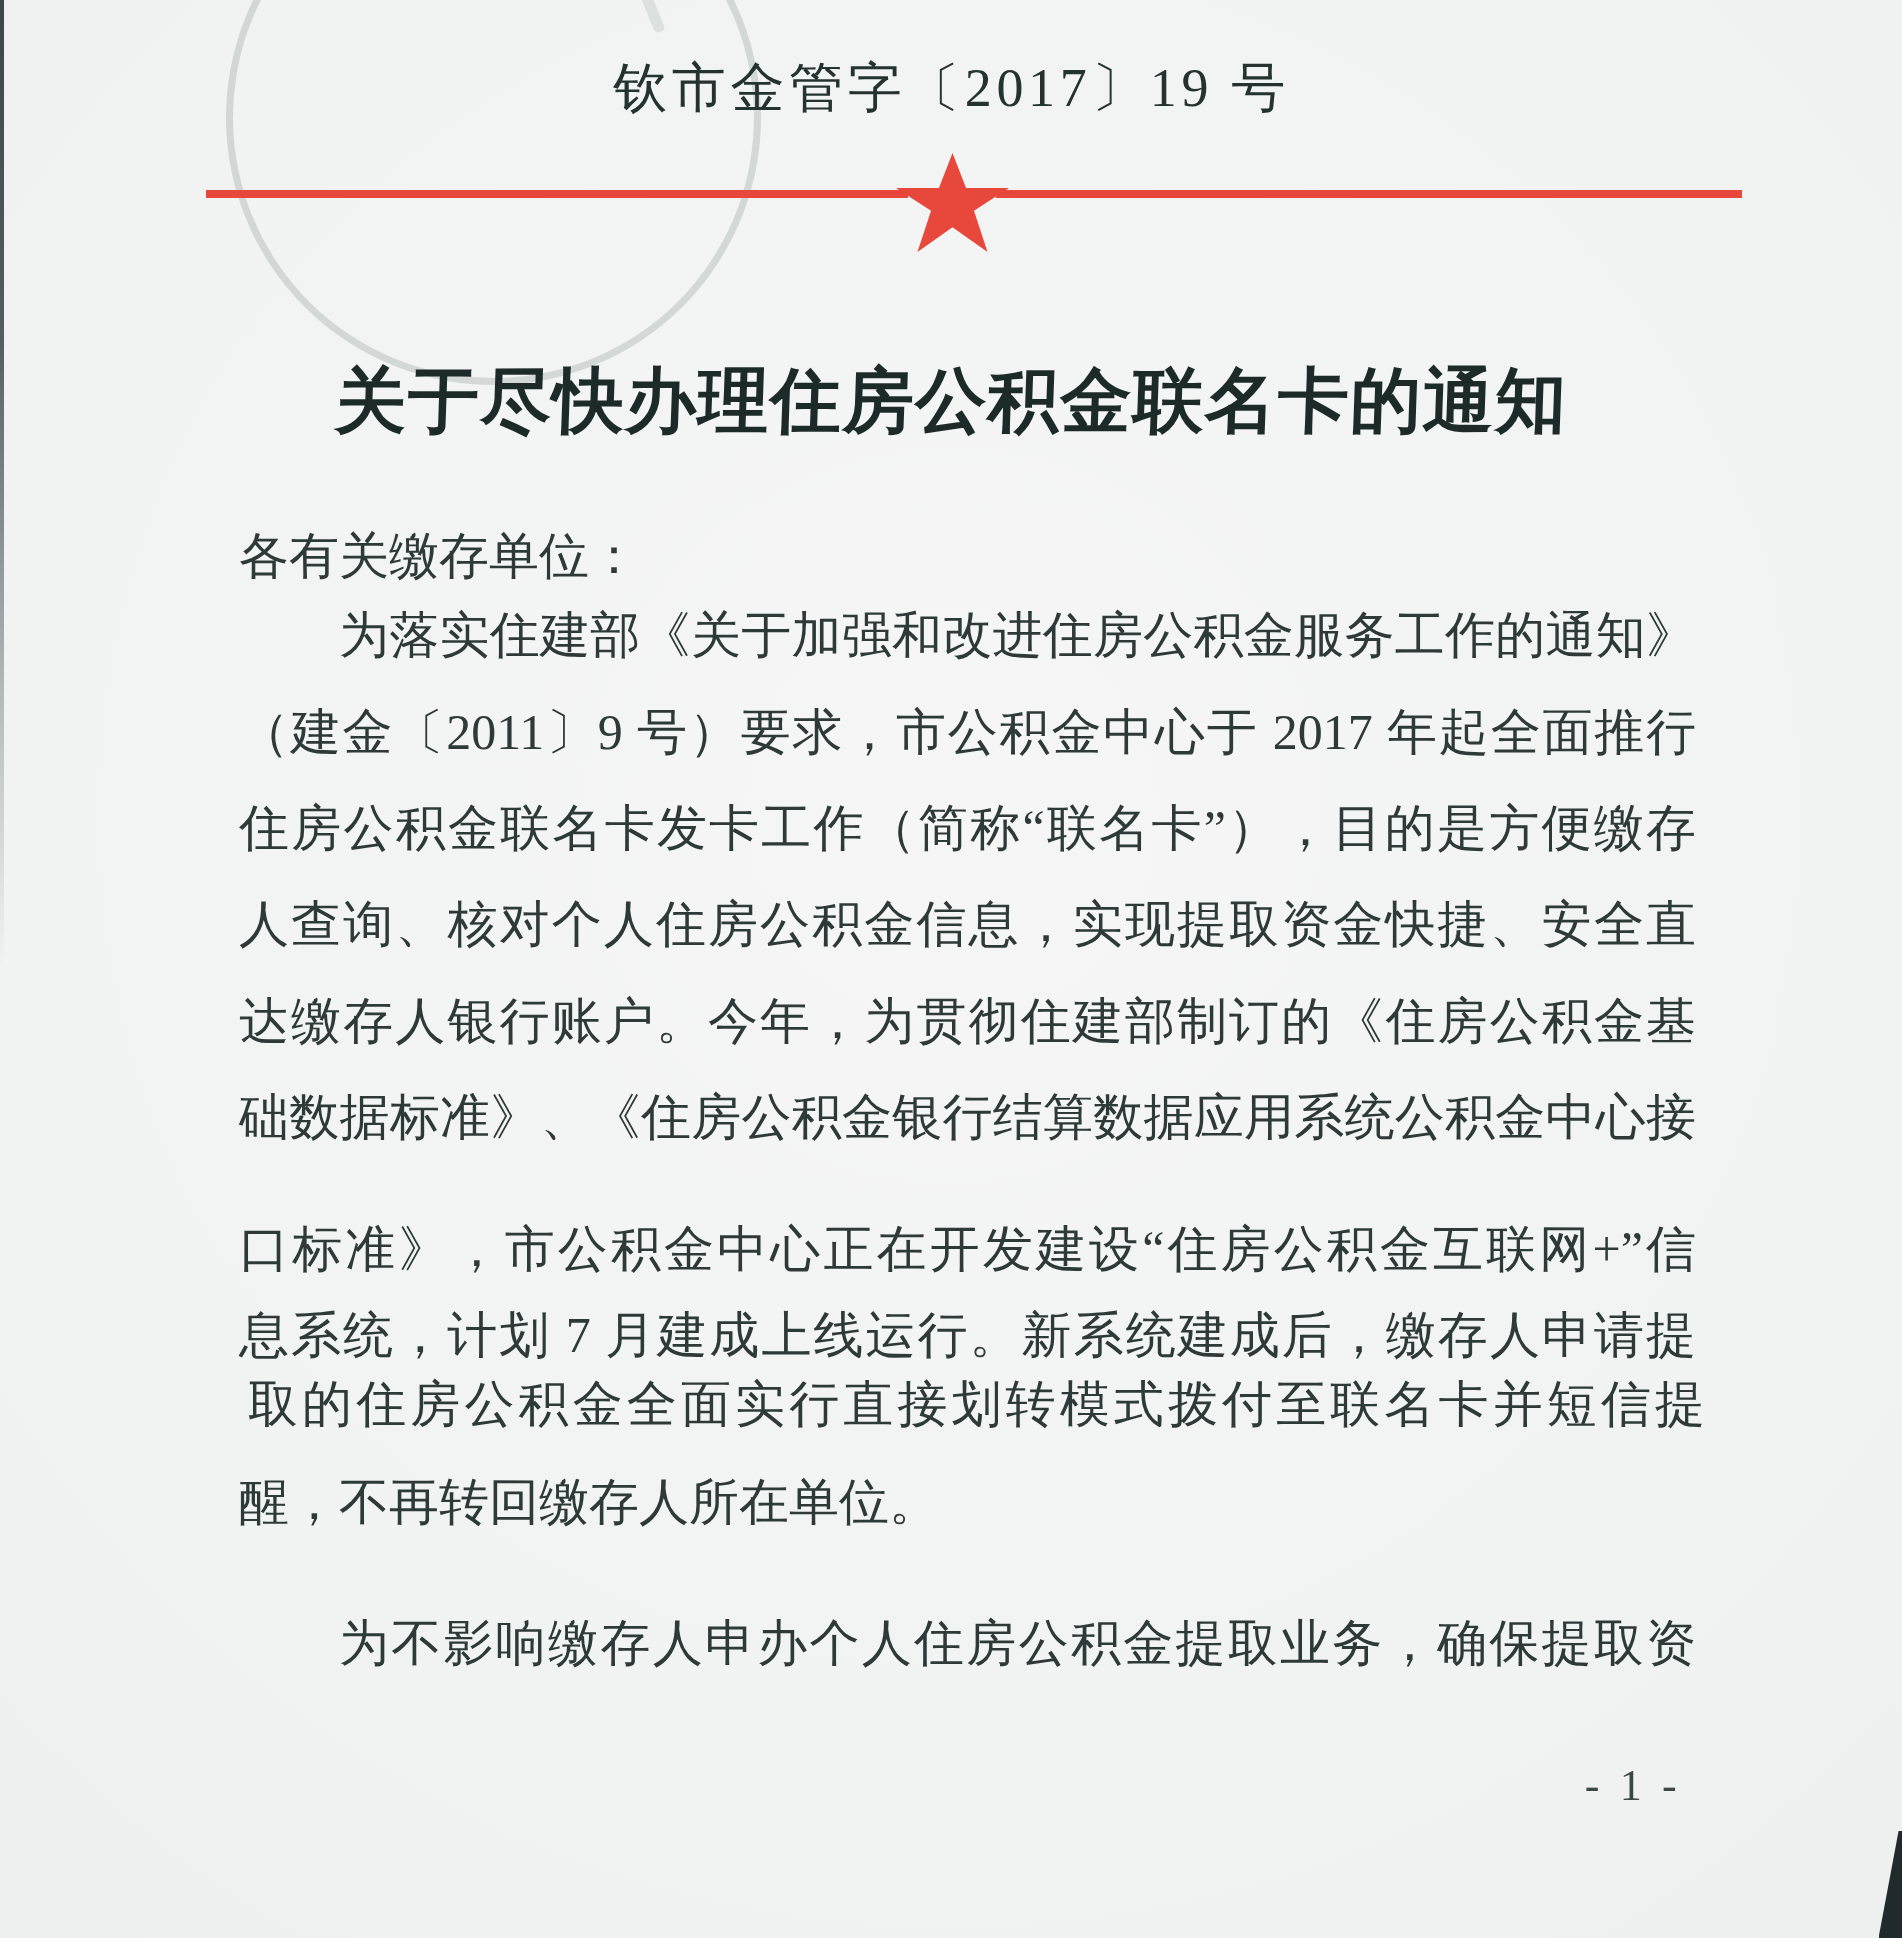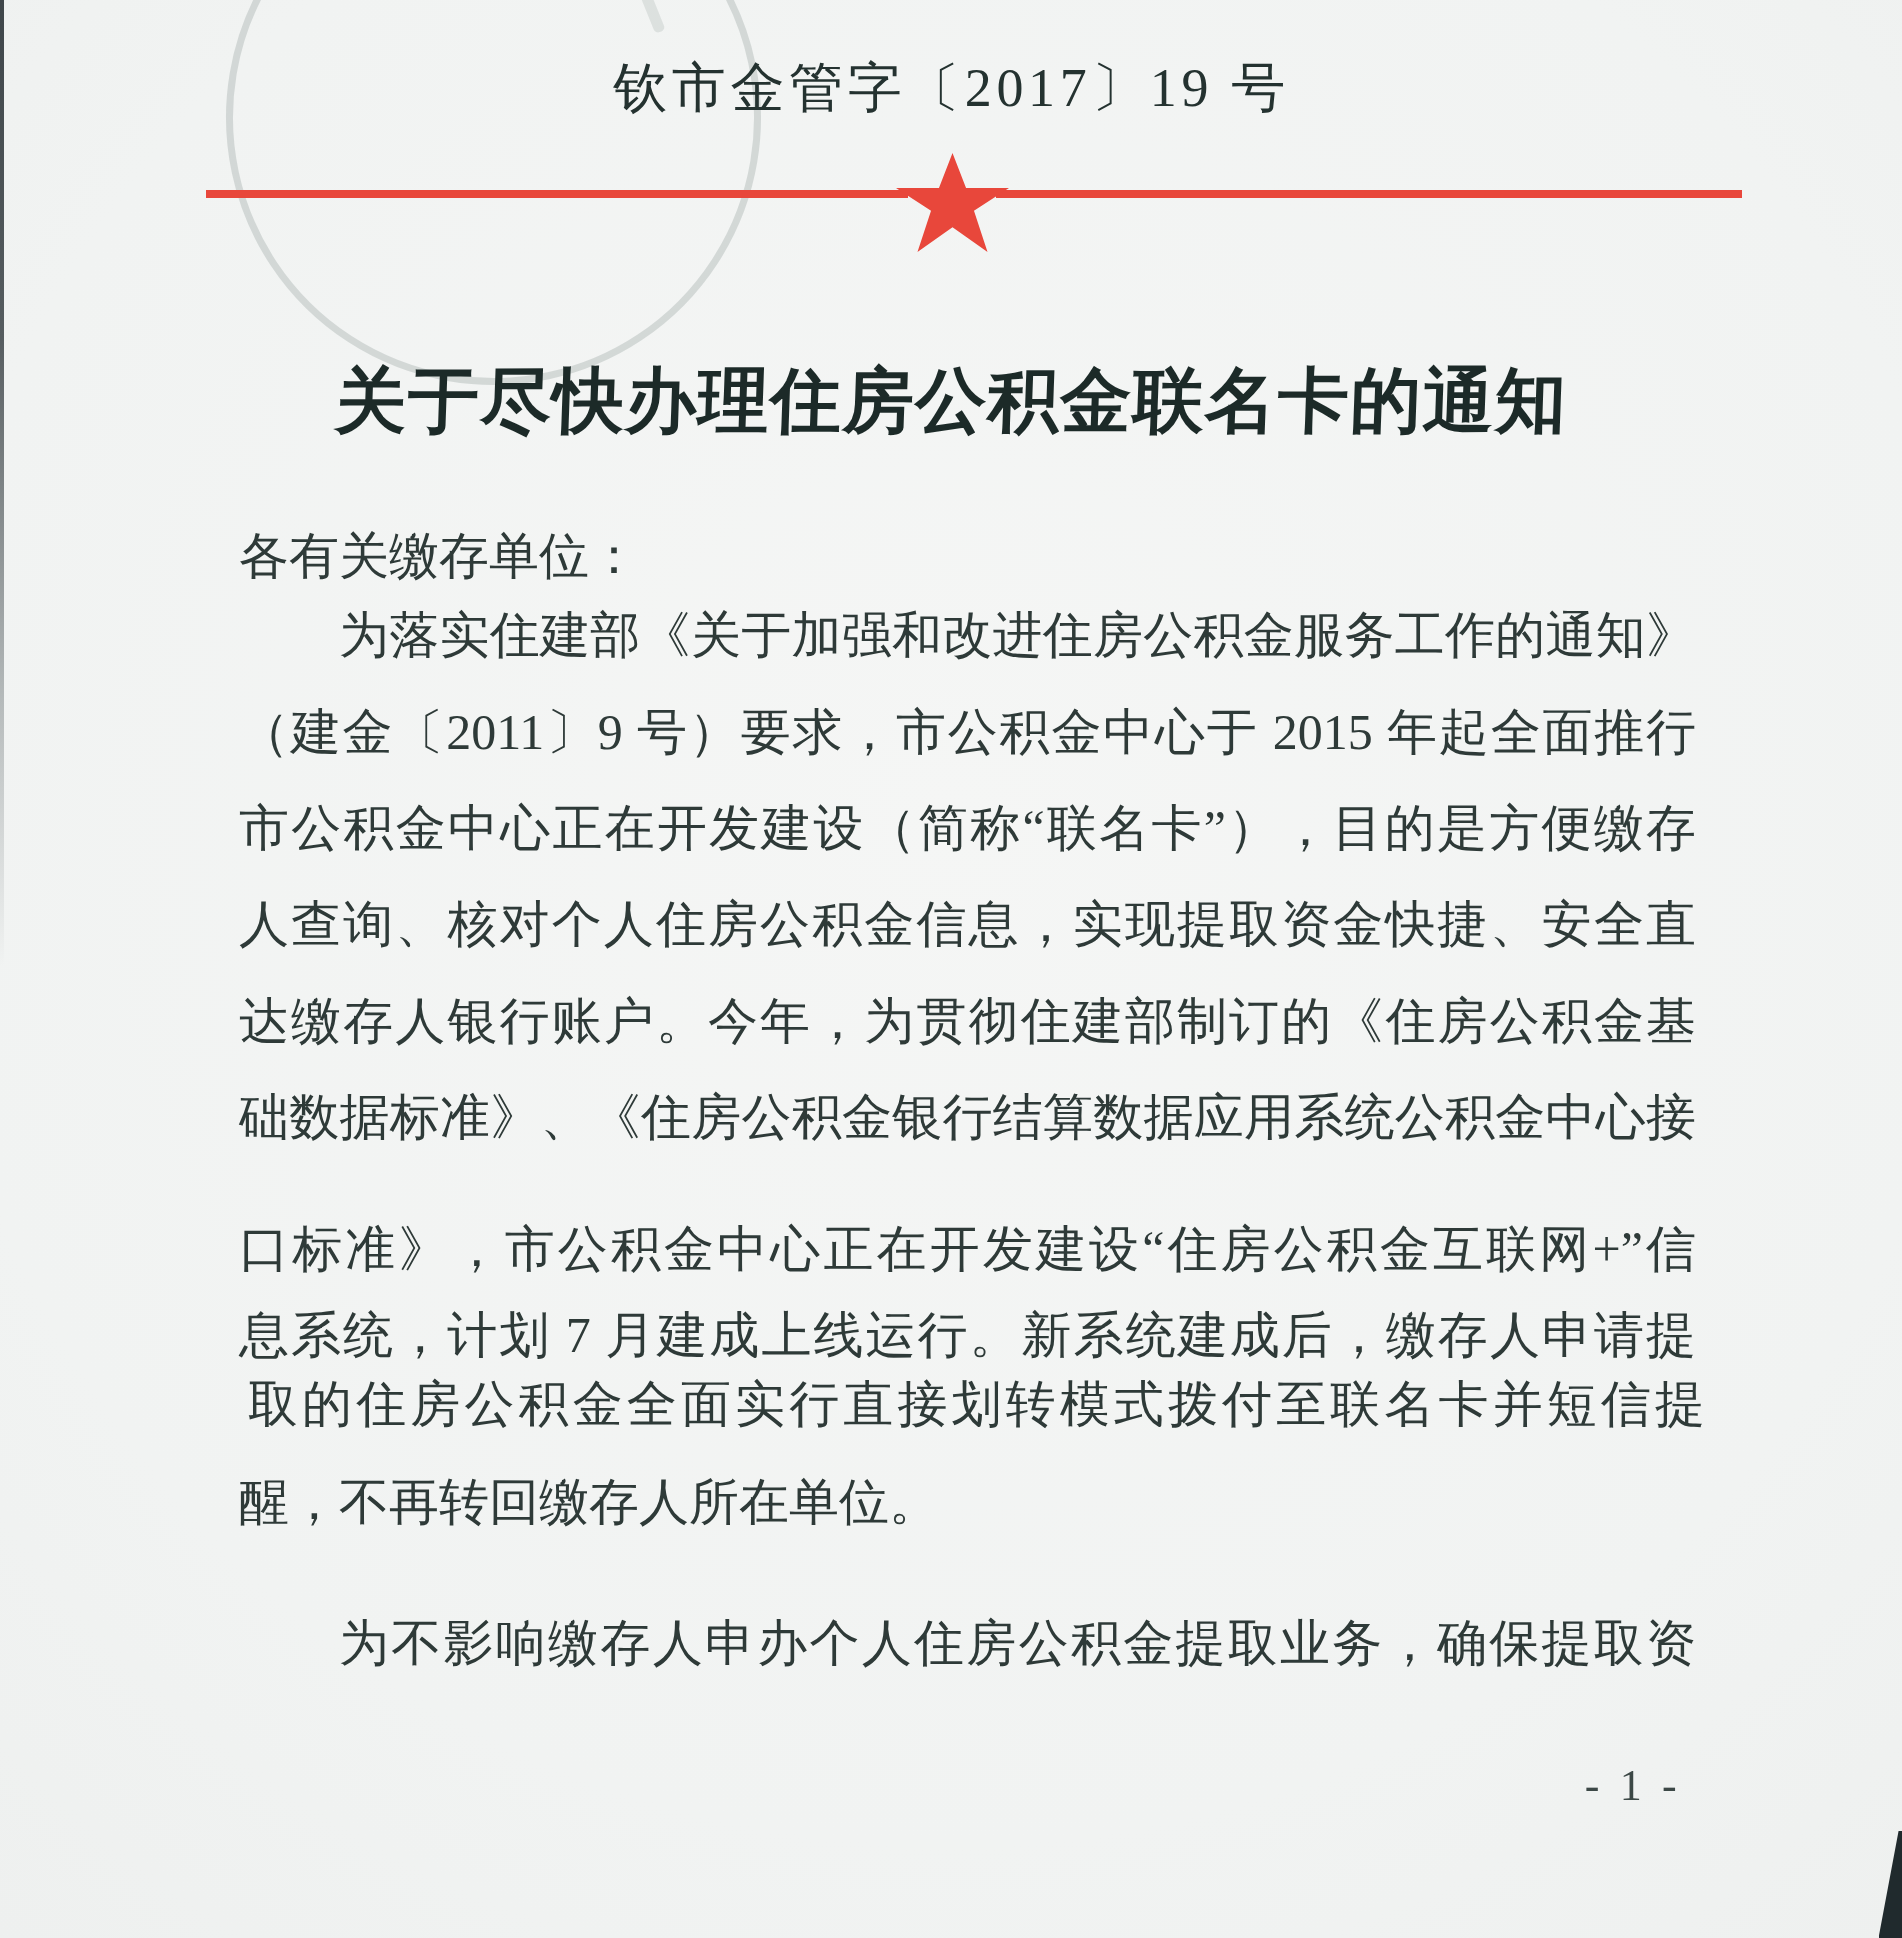--- a/index.html
+++ b/index.html
@@ -91,22 +91,22 @@
   <div class="divider-left"></div>
   <div class="divider-right"></div>
   <div class="red-star"></div>
 
   <div class="title">关于尽快办理住房公积金联名卡的通知</div>
 
   <div class="content">
     <div class="salutation">各有关缴存单位：</div>
 
     <div class="line l0 indent">为落实住建部《关于加强和改进住房公积金服务工作的通知》</div>
-    <div class="line l1">（建金〔2011〕9 号）要求，市公积金中心于 2015 年起全面推行</div>
-    <div class="line l2">市公积金中心正在开发建设（简称“联名卡”），目的是方便缴存</div>
+    <div class="line l1">（建金〔2011〕9 号）要求，市公积金中心于 2017 年起全面推行</div>
+    <div class="line l2">住房公积金联名卡发卡工作（简称“联名卡”），目的是方便缴存</div>
     <div class="line l3">人查询、核对个人住房公积金信息，实现提取资金快捷、安全直</div>
     <div class="line l4">达缴存人银行账户。今年，为贯彻住建部制订的《住房公积金基</div>
     <div class="line l5">础数据标准》、《住房公积金银行结算数据应用系统公积金中心接</div>
     <div class="line l6">口标准》，市公积金中心正在开发建设“住房公积金互联网+”信</div>
     <div class="line l7">息系统，计划 7 月建成上线运行。新系统建成后，缴存人申请提</div>
     <div class="line l8">取的住房公积金全面实行直接划转模式拨付至联名卡并短信提</div>
     <div class="line l9 endline">醒，不再转回缴存人所在单位。</div>
     <div class="line l10 indent">为不影响缴存人申办个人住房公积金提取业务，确保提取资</div>
   </div>
 

